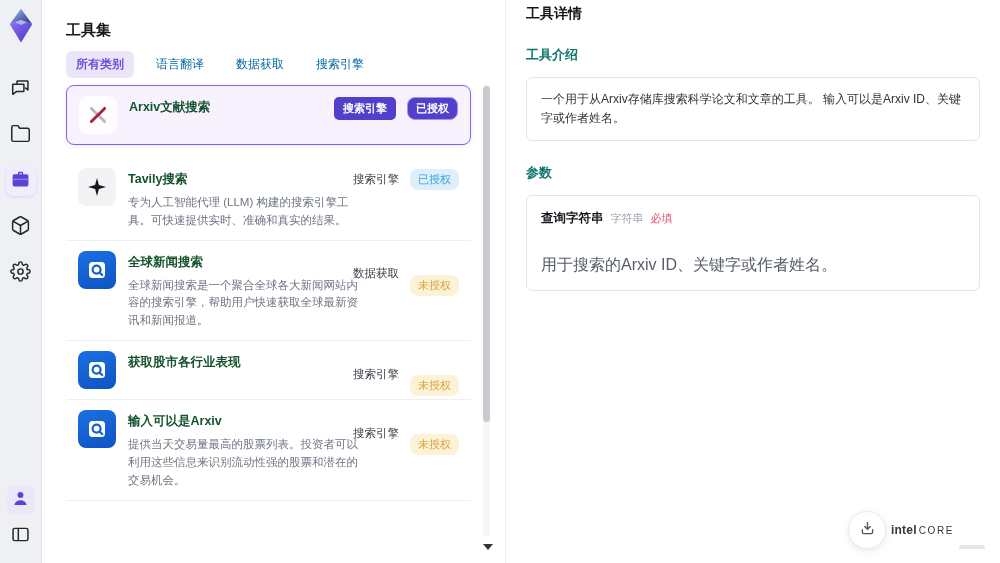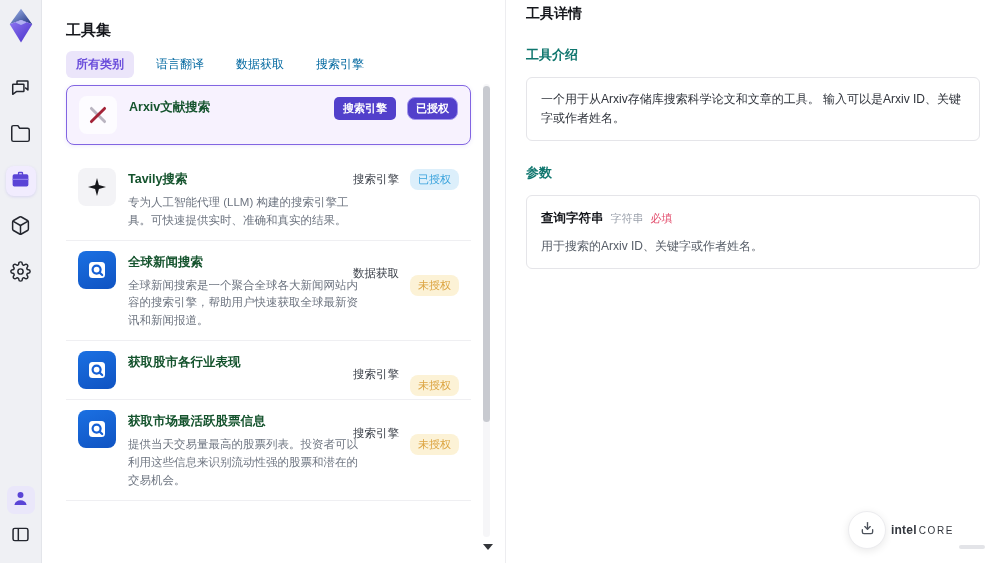--- a/index.html
+++ b/index.html
@@ -62,21 +62,21 @@
   .detail-panel { position:absolute; left:505px; right:0; top:0; bottom:0; background:#fff;
                   border-left:1px solid #ededf0; padding:1px 20px; }
   .detail-title { font-size:14px; font-weight:bold; color:#15171c; margin-top:4px; }
   .section-heading { font-size:13px; font-weight:bold; color:#0f766e; margin-top:23px; }
   .info-box { margin-top:13px; border:1px solid #e5e5e9; border-radius:6px; background:#fff;
               padding:12px 14px; font-size:12px; color:#2f333b; line-height:1.6; }
   .param-head { display:flex; align-items:baseline; gap:7px; }
   .param-name { font-size:12.5px; font-weight:bold; color:#15171c; }
   .param-type { font-size:11px; color:#9aa0ab;font-family:Liberation Mono, monospace; }
   .param-required { font-size:11px; color:#e3506f; }
-  .param-desc { margin-top:8px; font-size:12px; color:#565d67; }
+  .param-desc { margin-top:23px; font-size:16px; color:#565d67; }
 
   
   .float-corner { position:absolute; right:15px; bottom:14px; display:flex; flex-direction:row;
                   align-items:center; gap:5px; }
   .download-btn { width:38px; height:38px; border-radius:50%; background:#fff; border:1px solid #ececef;
                   box-shadow:0 2px 8px rgba(0,0,0,.09); display:flex; align-items:center;
                   justify-content:center; cursor:pointer; }
   .download-btn svg { width:19px; height:19px; }
   .brand { display:flex; align-items:baseline; gap:2px; color:#33373e; }
   .brand .b-intel { font-size:12px; font-weight:bold; letter-spacing:.2px; }
@@ -253,21 +253,21 @@
   </div>
           <div class="tool-card auth-unauthorized">
     <div class="tool-icon icon-news-blue">
               <svg viewBox="0 0 24 24">
     <rect x="4" y="4" width="16" height="16" rx="3.5" fill="#ffffff"></rect>
     <circle cx="11.6" cy="11.6" r="4" fill="none" stroke="#1560d6" stroke-width="2.2"></circle>
     <path d="M14.6 14.6l2.6 2.4" stroke="#1560d6" stroke-width="2.2" stroke-linecap="round"></path>
   </svg>
             </div>
     <div class="tool-main">
-      <div class="tool-name">获取市场最活跃股票信息</div>
+      <div class="tool-name">输入可以是Arxiv</div>
       <div class="tool-desc">提供当天交易量最高的股票列表。投资者可以利用这些信息来识别流动性强的股票和潜在的交易机会。</div>
     </div>
     <div class="tool-meta">
       <span class="category-label">搜索引擎</span>
       <span class="badge badge-auth">未授权</span>
     </div>
   </div>
         </div>
     </div>
     <div class="scrollbar">

